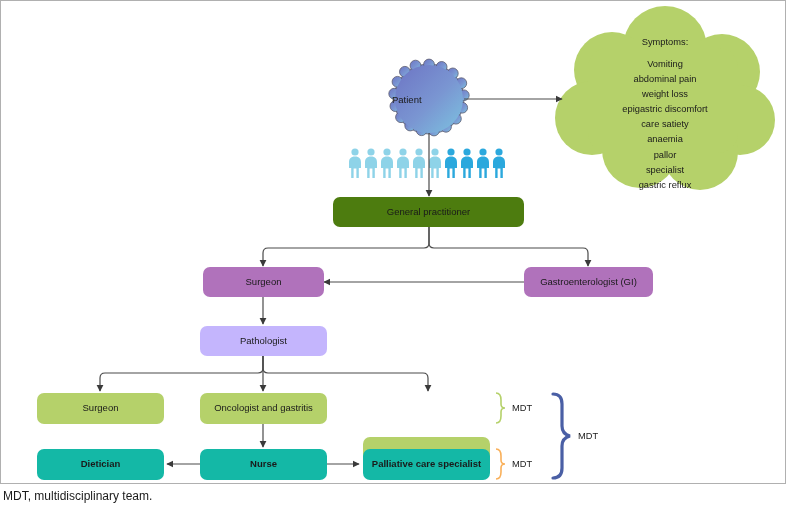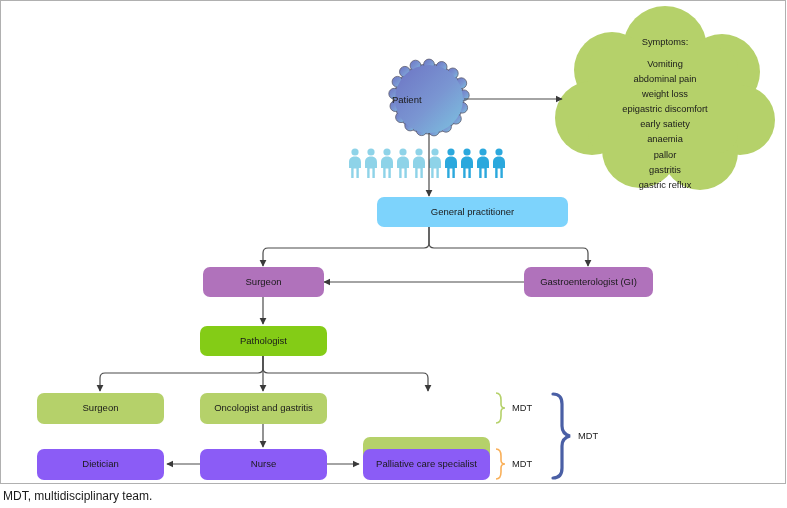--- a/index.html
+++ b/index.html
@@ -23,24 +23,24 @@
     text-align:center;
     color:#1a1a1a;
     font-size:9.5px;
     line-height:1.15;
     border-radius:7px;
     box-sizing:border-box;
     padding:2px 4px;
     z-index:4;
   }
   .green{background:#b5d16a;}
-  .orange{background:#8b5cf6;}
+  .orange{background:#14b8a6;font-weight:bold;}
   .purple{background:#b072bb;}
-  .teal{background:#84cc16;}
-  .pink{background:#7dd3fc;margin-left:44px;}
+  .teal{background:#c4b5fd;}
+  .pink{background:#4d7c0f;}
 
   
   #patient-node{
     position:absolute;left:392px;top:62px;width:74px;height:74px;z-index:5;
     display:flex;align-items:center;justify-content:flex-start;
   }
   #patient-label{
     position:relative;z-index:6;font-size:9.5px;color:#1a1a1a;
   }
 
@@ -200,24 +200,24 @@
     <span id="patient-label">Patient</span>
   </div>
 
   <div id="symptoms-cloud">
     <div id="symptoms-text">
       <div id="symptoms-title">Symptoms:</div>
       <div>Vomiting</div>
       <div>abdominal pain</div>
       <div>weight loss</div>
       <div>epigastric discomfort</div>
-      <div>early satiety</div>
+      <div>care satiety</div>
       <div>anaemia</div>
       <div>pallor</div>
-      <div>gastritis</div>
+      <div>specialist</div>
       <div>gastric reflux</div>
     </div>
   </div>
 
   <div class="node pink" style="left:333px;top:197px;width:191px;height:30px;">
     <span>General practitioner</span>
   </div>
 
   <div class="node purple" style="left:203px;top:267px;width:121px;height:30px;">
     <span>Surgeon</span>

